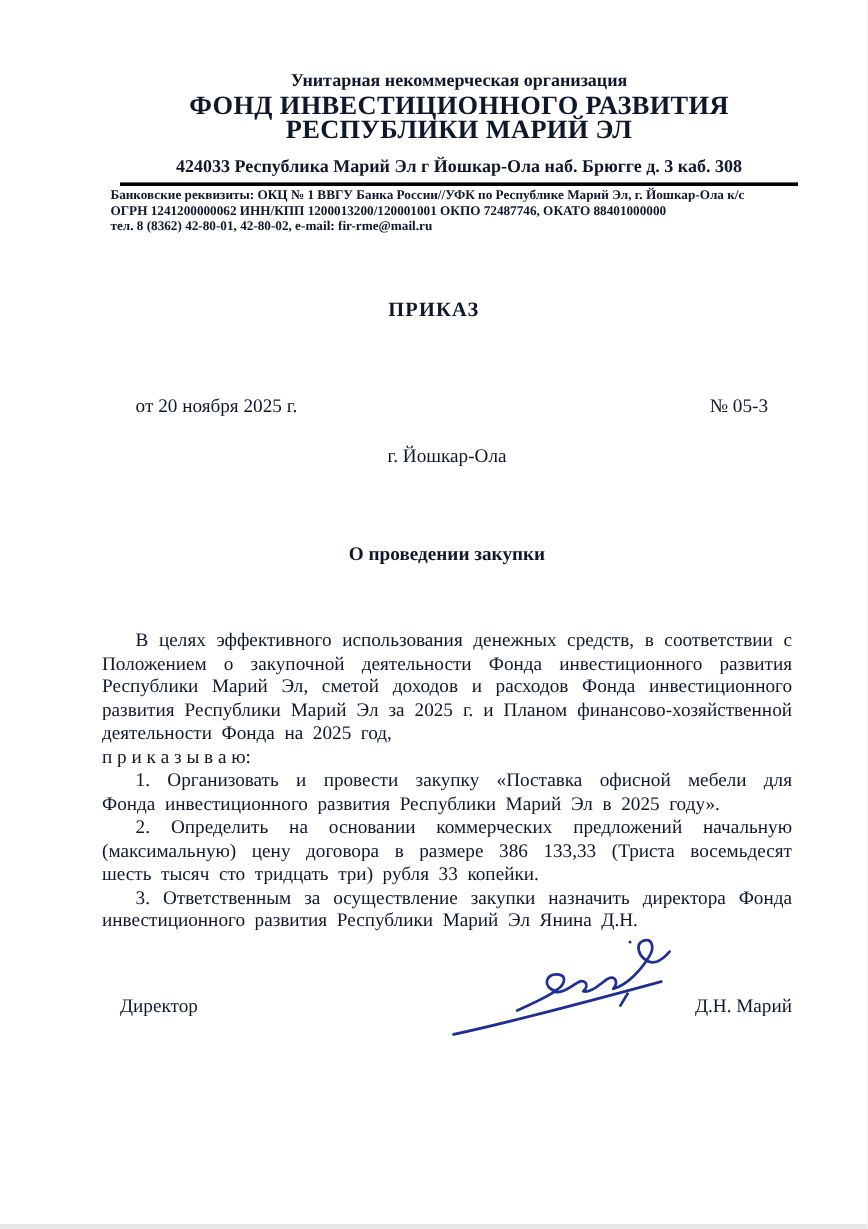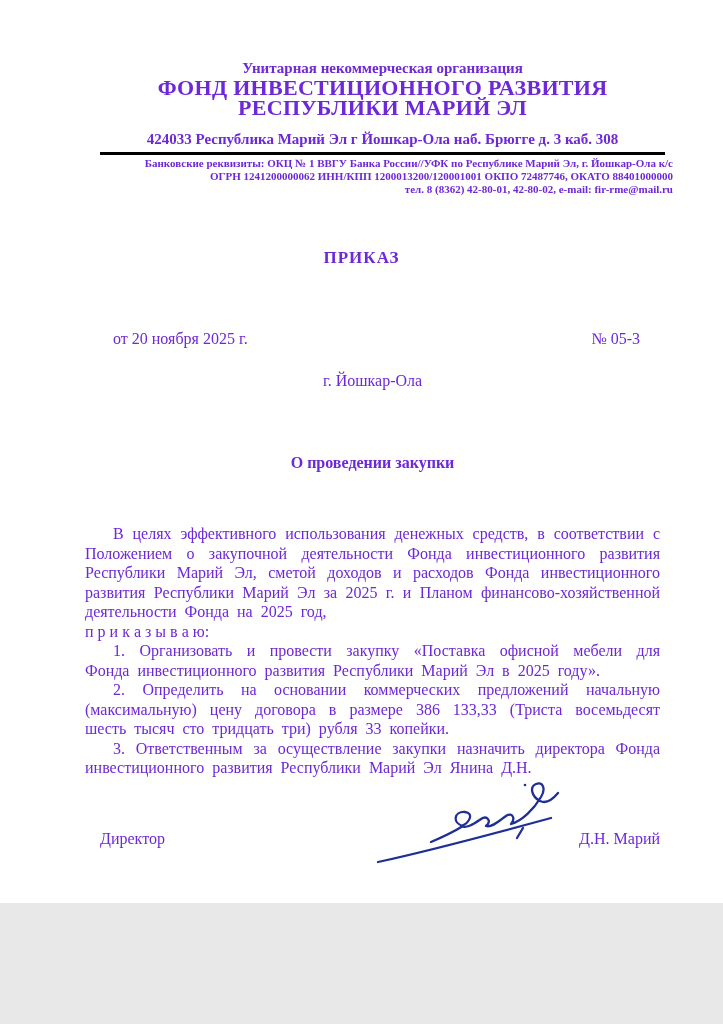--- a/index.html
+++ b/index.html
@@ -1,43 +1,43 @@
 <!DOCTYPE html>
 <html><head>
 <meta charset="utf-8">
 <style>
   html, body { margin: 0; padding: 0; background: #e8e8e8; }
   .page {
     position: relative;
     width: 723px;
-    height: 903px;
+    height: 1020px;
     margin: 0 auto;
     background: #ffffff;
     font-family: "Liberation Serif", "DejaVu Serif", serif;
-    color: #6d28d9;
+    color: #0f172a;
     overflow: hidden;
   }
   
   .letterhead {
     margin: 58px 58px 0 100px;
     text-align: center;
     font-weight: bold;
     line-height: 20px;
   }
   .org-type  { font-size: 15px; }
   .org-name  { font-size: 22px; letter-spacing: 0.3px; }
   .org-addr  { font-size: 15px; margin-top: 11px; font-family: Liberation Serif, serif; }
   .head-rule {
     border: none;
     border-top: 3px solid #000000;
     margin: 3px 58px 0 100px;
   }
   .requisites {
     margin: 2px 50px 0 92px;
-    text-align: right;
+    text-align: left;
     font-weight: bold;
     font-size: 11px;
     line-height: 13px;
   }
   
   .doc-title {
     margin-top: 52px;
     text-align: center;
     font-weight: bold;
     font-size: 17px;

